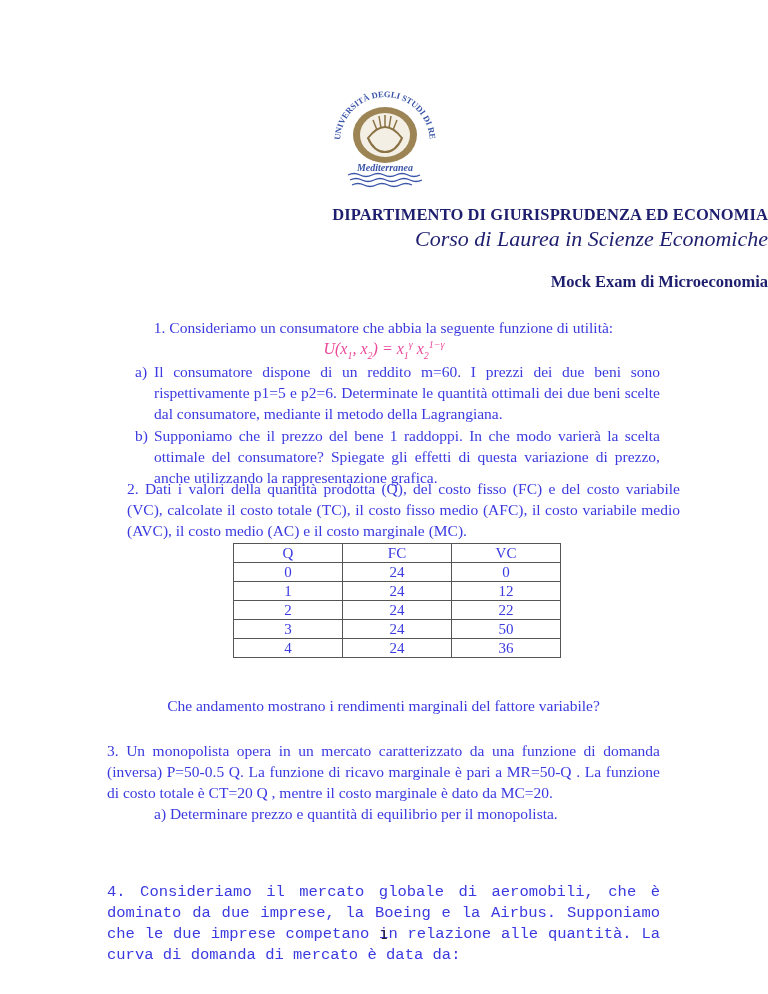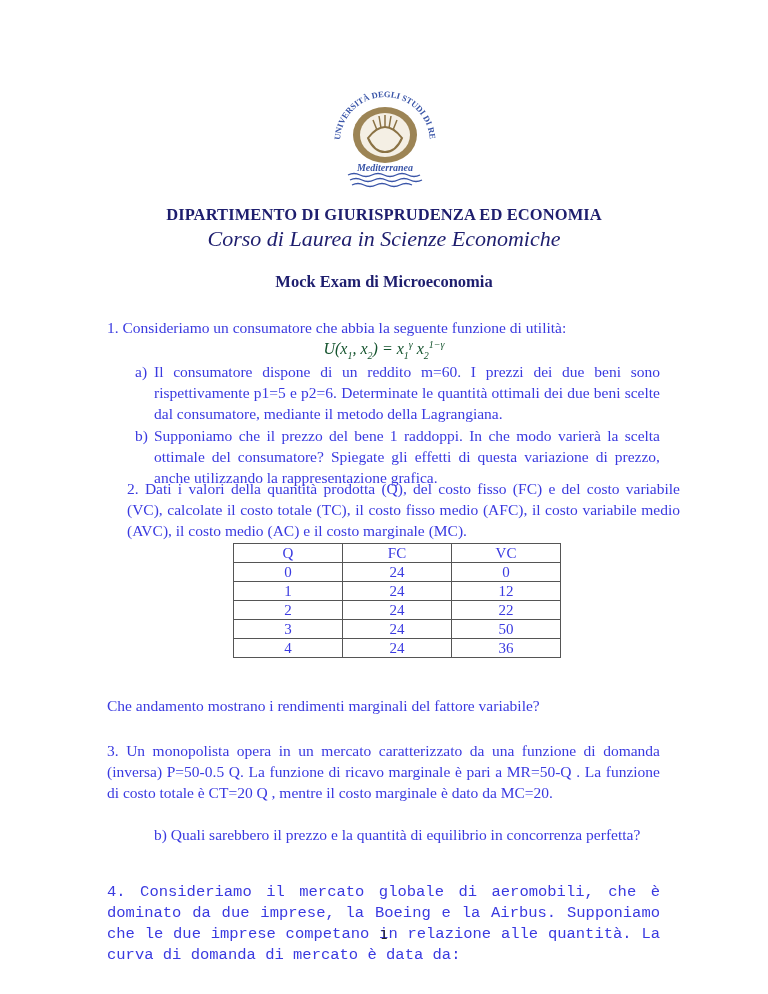--- a/index.html
+++ b/index.html
@@ -1,31 +1,31 @@
 <!DOCTYPE html>
 <html><head>
 <meta charset="utf-8">
 <style>
   html, body { margin:0; padding:0; background:#ffffff; }
   body { width:768px; height:994px; position:relative; overflow:hidden;
          font-family:"Liberation Serif","DejaVu Serif",serif; }
   .page { position:absolute; left:0; top:0; width:768px; height:994px; }
   .logo { position:absolute; left:318px; top:80px; width:134px; height:110px; }
-  .hdr { position:absolute; left:0; width:768px; text-align:center; color:#1e1e6e; }
+  .hdr { position:absolute; left:0; width:768px; text-align:right; color:#1e1e6e; }
   .dept { top:205px; font-weight:bold; font-size:16.5px; letter-spacing:0.1px; }
   .course { top:226px; font-style:italic; font-size:22px; }
   .exam { top:272px; font-weight:bold; font-size:16.5px; }
   .body { color:#3a3ae0; font-size:15.5px; line-height:21px; }
   .para { position:absolute; left:107px; width:553px; text-align:justify; }
-  .para.left { text-align:left; }
+  .para.left { text-align:center; }
   .sub { position:absolute; left:135px; width:525px; }
   .sub .lbl { position:absolute; left:0; top:0; }
   .sub .txt { margin-left:19px; text-align:justify; }
   .formula { position:absolute; left:0; width:768px; top:339px; text-align:center;
-             color:#14532d; font-style:italic; font-size:16px; }
+             color:#ec4899; font-style:italic; font-size:16px; }
   .formula sup, .formula sub { font-size:10px; }
   table.costs { position:absolute; left:233px; top:543px; border-collapse:collapse;
                 color:#3a3ae0; font-size:15px; }
   table.costs td { border:1px solid #555; width:108px; height:18px; text-align:center; padding:0; line-height:18px; }
   .indent { position:absolute; left:154px; }
   .pagenum { position:absolute; left:0; width:768px; top:925px; text-align:center;
              font-family:"DejaVu Sans",sans-serif; font-size:12px; color:#222; }
 </style>
 </head>
 <body>
@@ -95,18 +95,18 @@
     <tr>
       <td>4</td>
       <td>24</td>
       <td>36</td>
     </tr>
   </tbody>
     </table>
   <div class="body para left" style="top:695px;">Che andamento mostrano i rendimenti marginali del fattore variabile?</div>
 
   <div class="body para" style="top:740px;">3. Un monopolista opera in un mercato caratterizzato da una funzione di domanda (inversa) P=50-0.5 Q. La funzione di ricavo marginale è pari a MR=50-Q . La funzione di costo totale è CT=20 Q , mentre il costo marginale è dato da MC=20.</div>
-  <div class="body indent" style="top:824px;">b) Quali sarebbero il prezzo e la quantità di equilibrio in concorrenza perfetta?</div>
+  <div class="body indent" style="top:803px;">a) Determinare prezzo e quantità di equilibrio per il monopolista.</div>
 
   <div class="body para" style="top:885px; top:882px;font-family:Liberation Mono, monospace;">4. Consideriamo il mercato globale di aeromobili, che è dominato da due imprese, la Boeing e la Airbus. Supponiamo che le due imprese competano in relazione alle quantità. La curva di domanda di mercato è data da:</div>
 
   <div class="pagenum" style="top:928px;">1</div>
 </div>
 
 </body></html>

